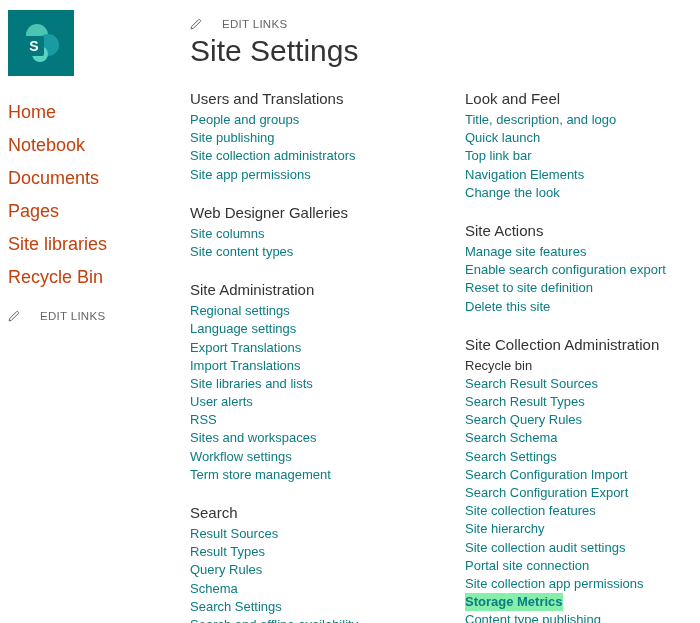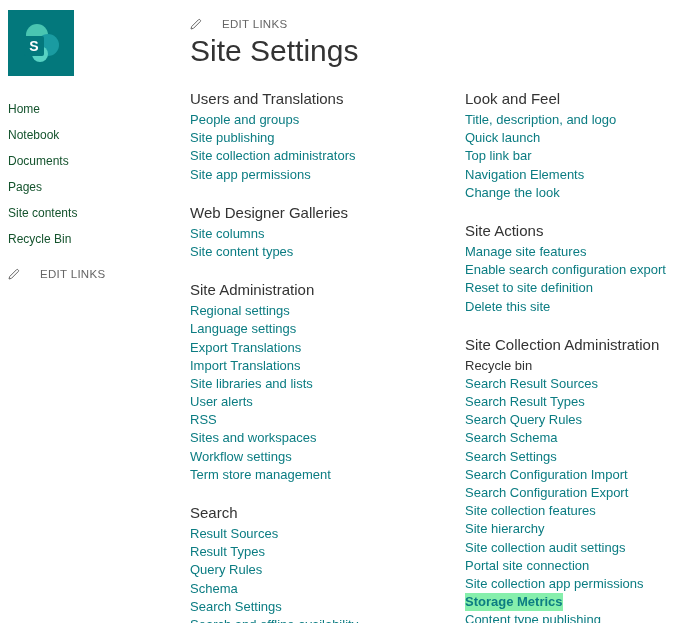--- a/index.html
+++ b/index.html
@@ -26,24 +26,24 @@
     height: 66px;
     background: #03787c;
     display: flex;
     align-items: center;
     justify-content: center;
     margin-bottom: 20px;
   }
   .logo-tile svg { display: block; }
   .nav-list { }
   .nav-item {
-    color: #14532d;
+    color: #c2410c;
     padding: 6px 0;
     cursor: pointer;
-    font-size: 12px;
+    font-size: 18px;
   }
   .edit-links {
     color: #666;
     font-size: 11.5px;
     letter-spacing: .3px;
     cursor: pointer;
     display: inline-flex;
     align-items: center;
     gap: 20px;
     padding: 8px 0 4px 0;
@@ -106,21 +106,21 @@
         <rect x="6" y="16" width="20" height="20" rx="2" fill="#03787c"></rect>
         <text x="16" y="31" text-anchor="middle" font-family="Segoe UI, Arial" font-size="14" font-weight="600" fill="#fff">S</text>
       </svg>
     </div>
 
     <div class="nav-list" id="nav-list">
         <div class="nav-item">Home</div>
         <div class="nav-item">Notebook</div>
         <div class="nav-item">Documents</div>
         <div class="nav-item">Pages</div>
-        <div class="nav-item">Site contents</div>
+        <div class="nav-item">Site libraries</div>
         <div class="nav-item">Recycle Bin</div>
       </div>
 
     <div class="edit-links sidebar-edit">
       <span class="pencil">
         <svg width="12" height="12" viewBox="0 0 12 12">
             <path d="M1 11l.7-2.5L8.5 1.7a1 1 0 0 1 1.4 0l.4.4a1 1 0 0 1 0 1.4L3.5 10.3 1 11z" fill="none" stroke="#666" stroke-width="1"></path>
           </svg>
       </span>
       <span>EDIT LINKS</span>

